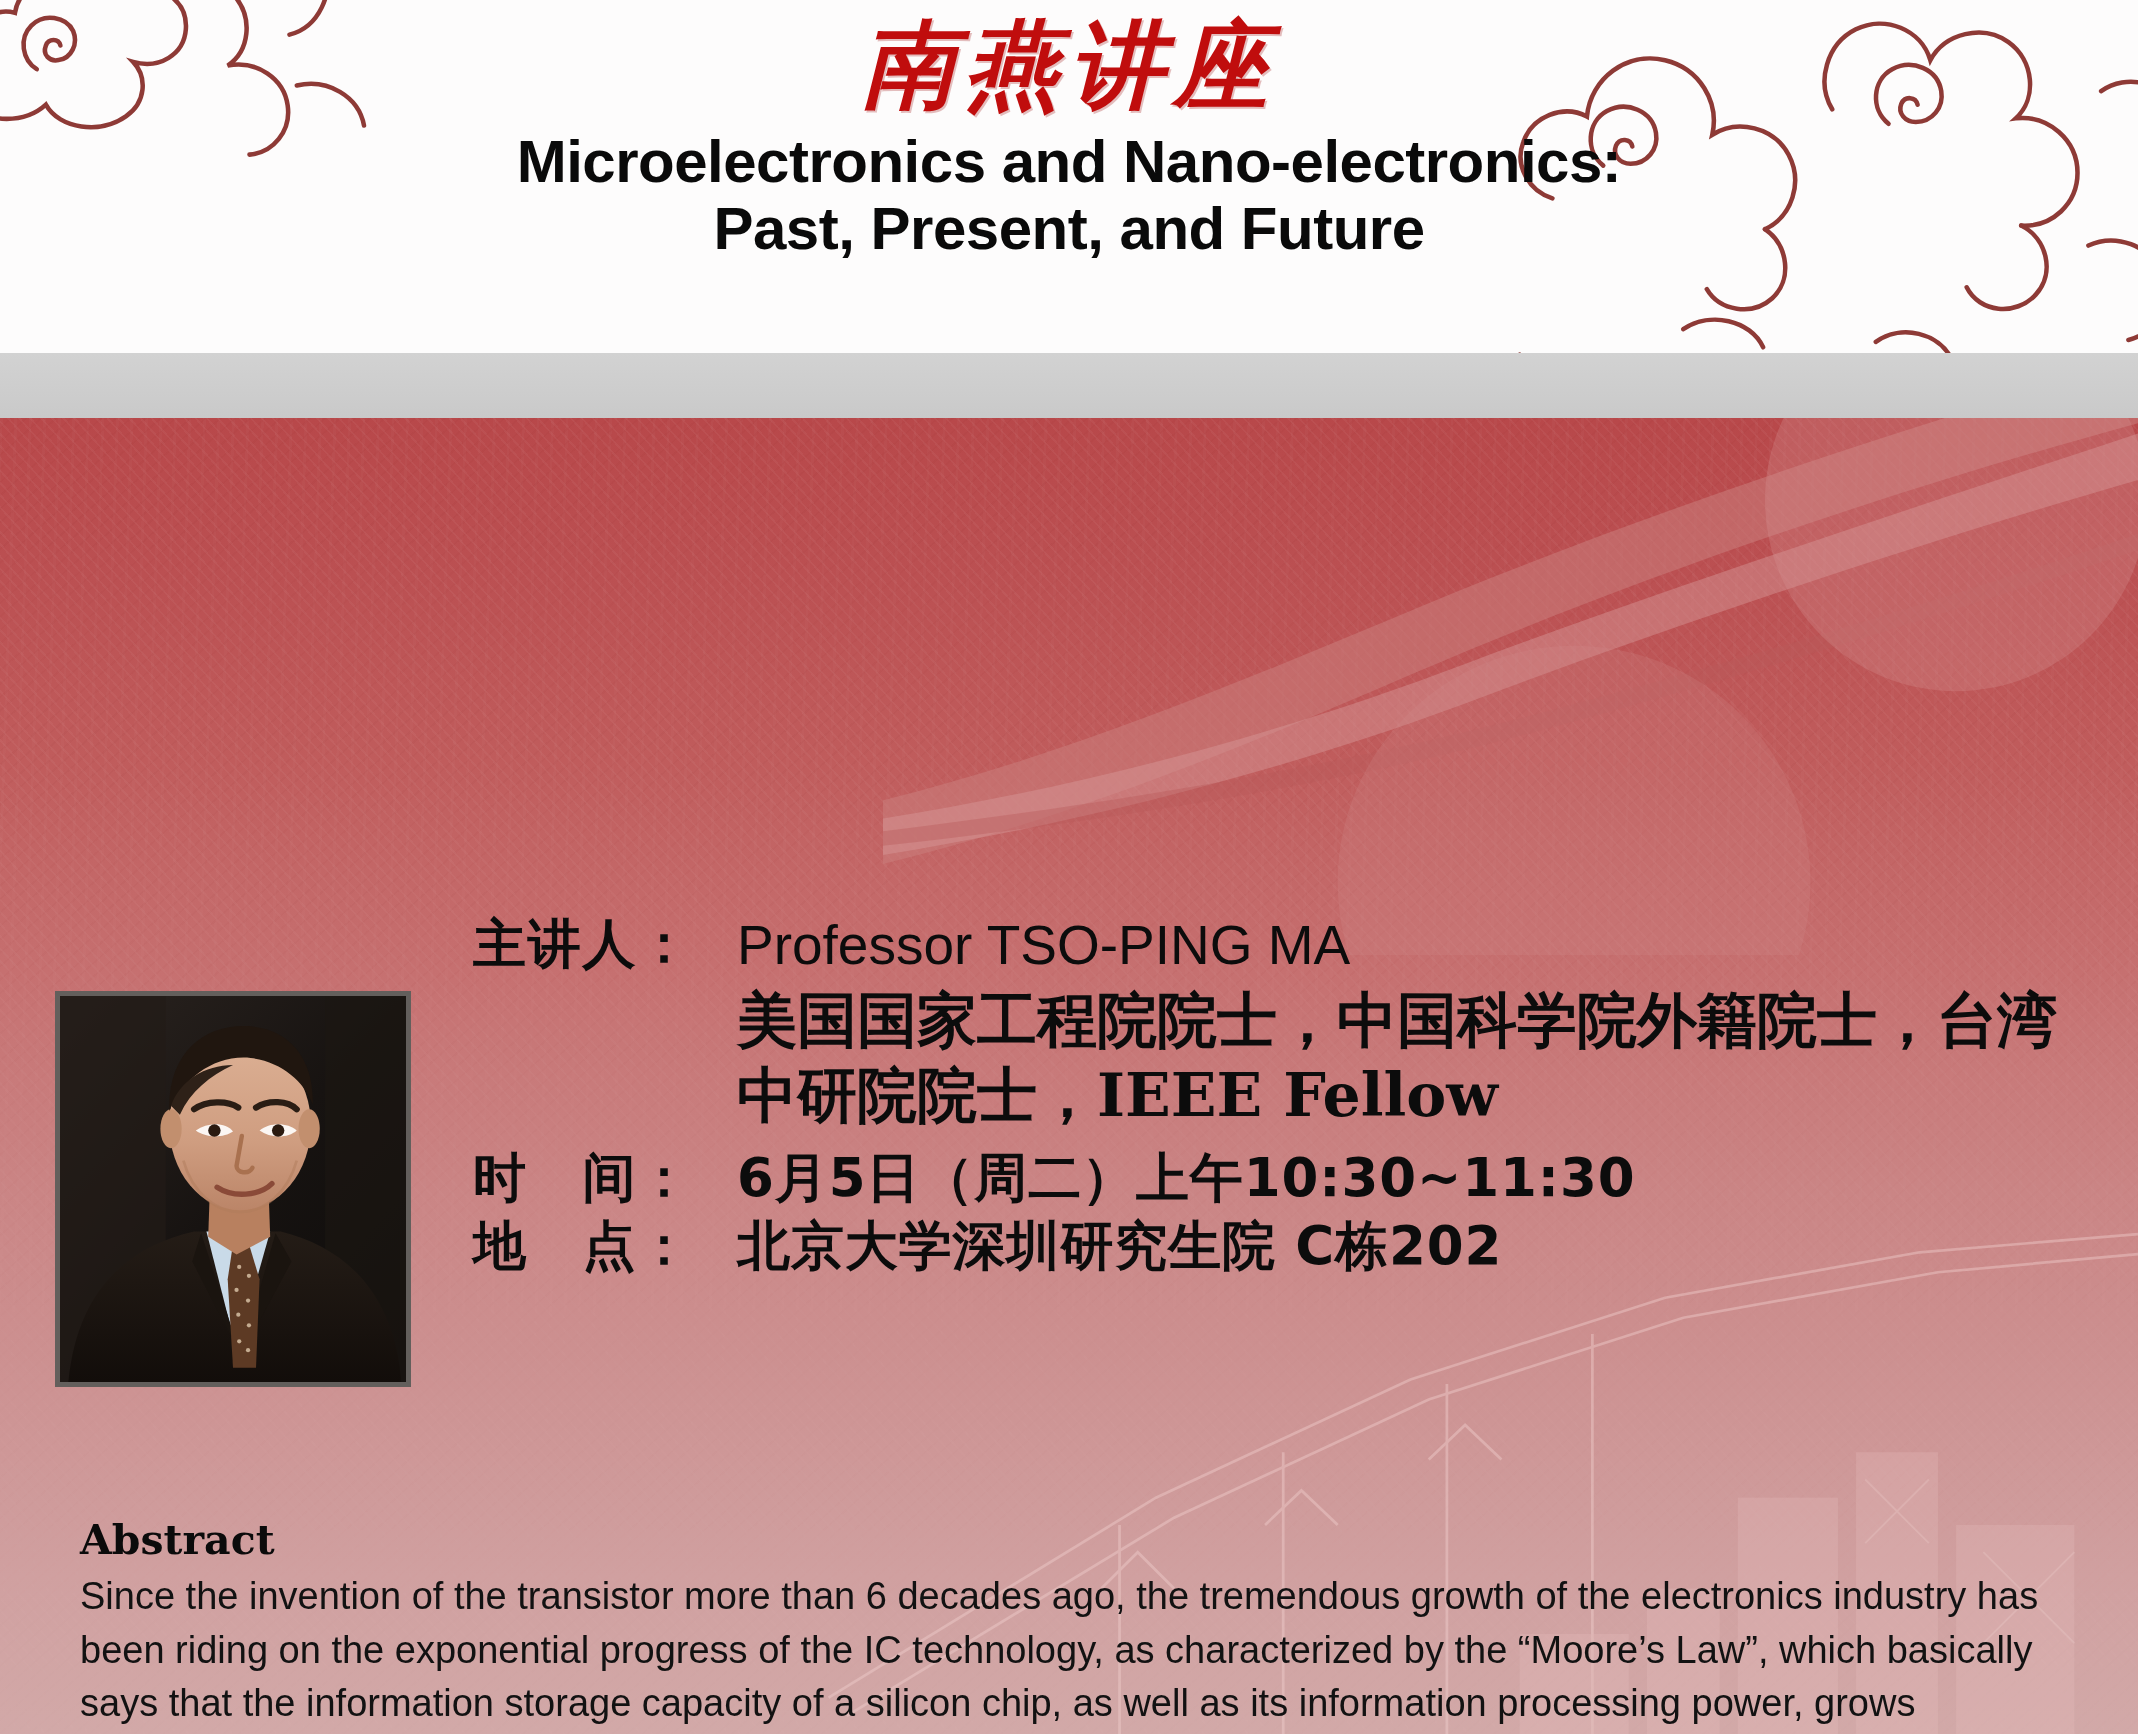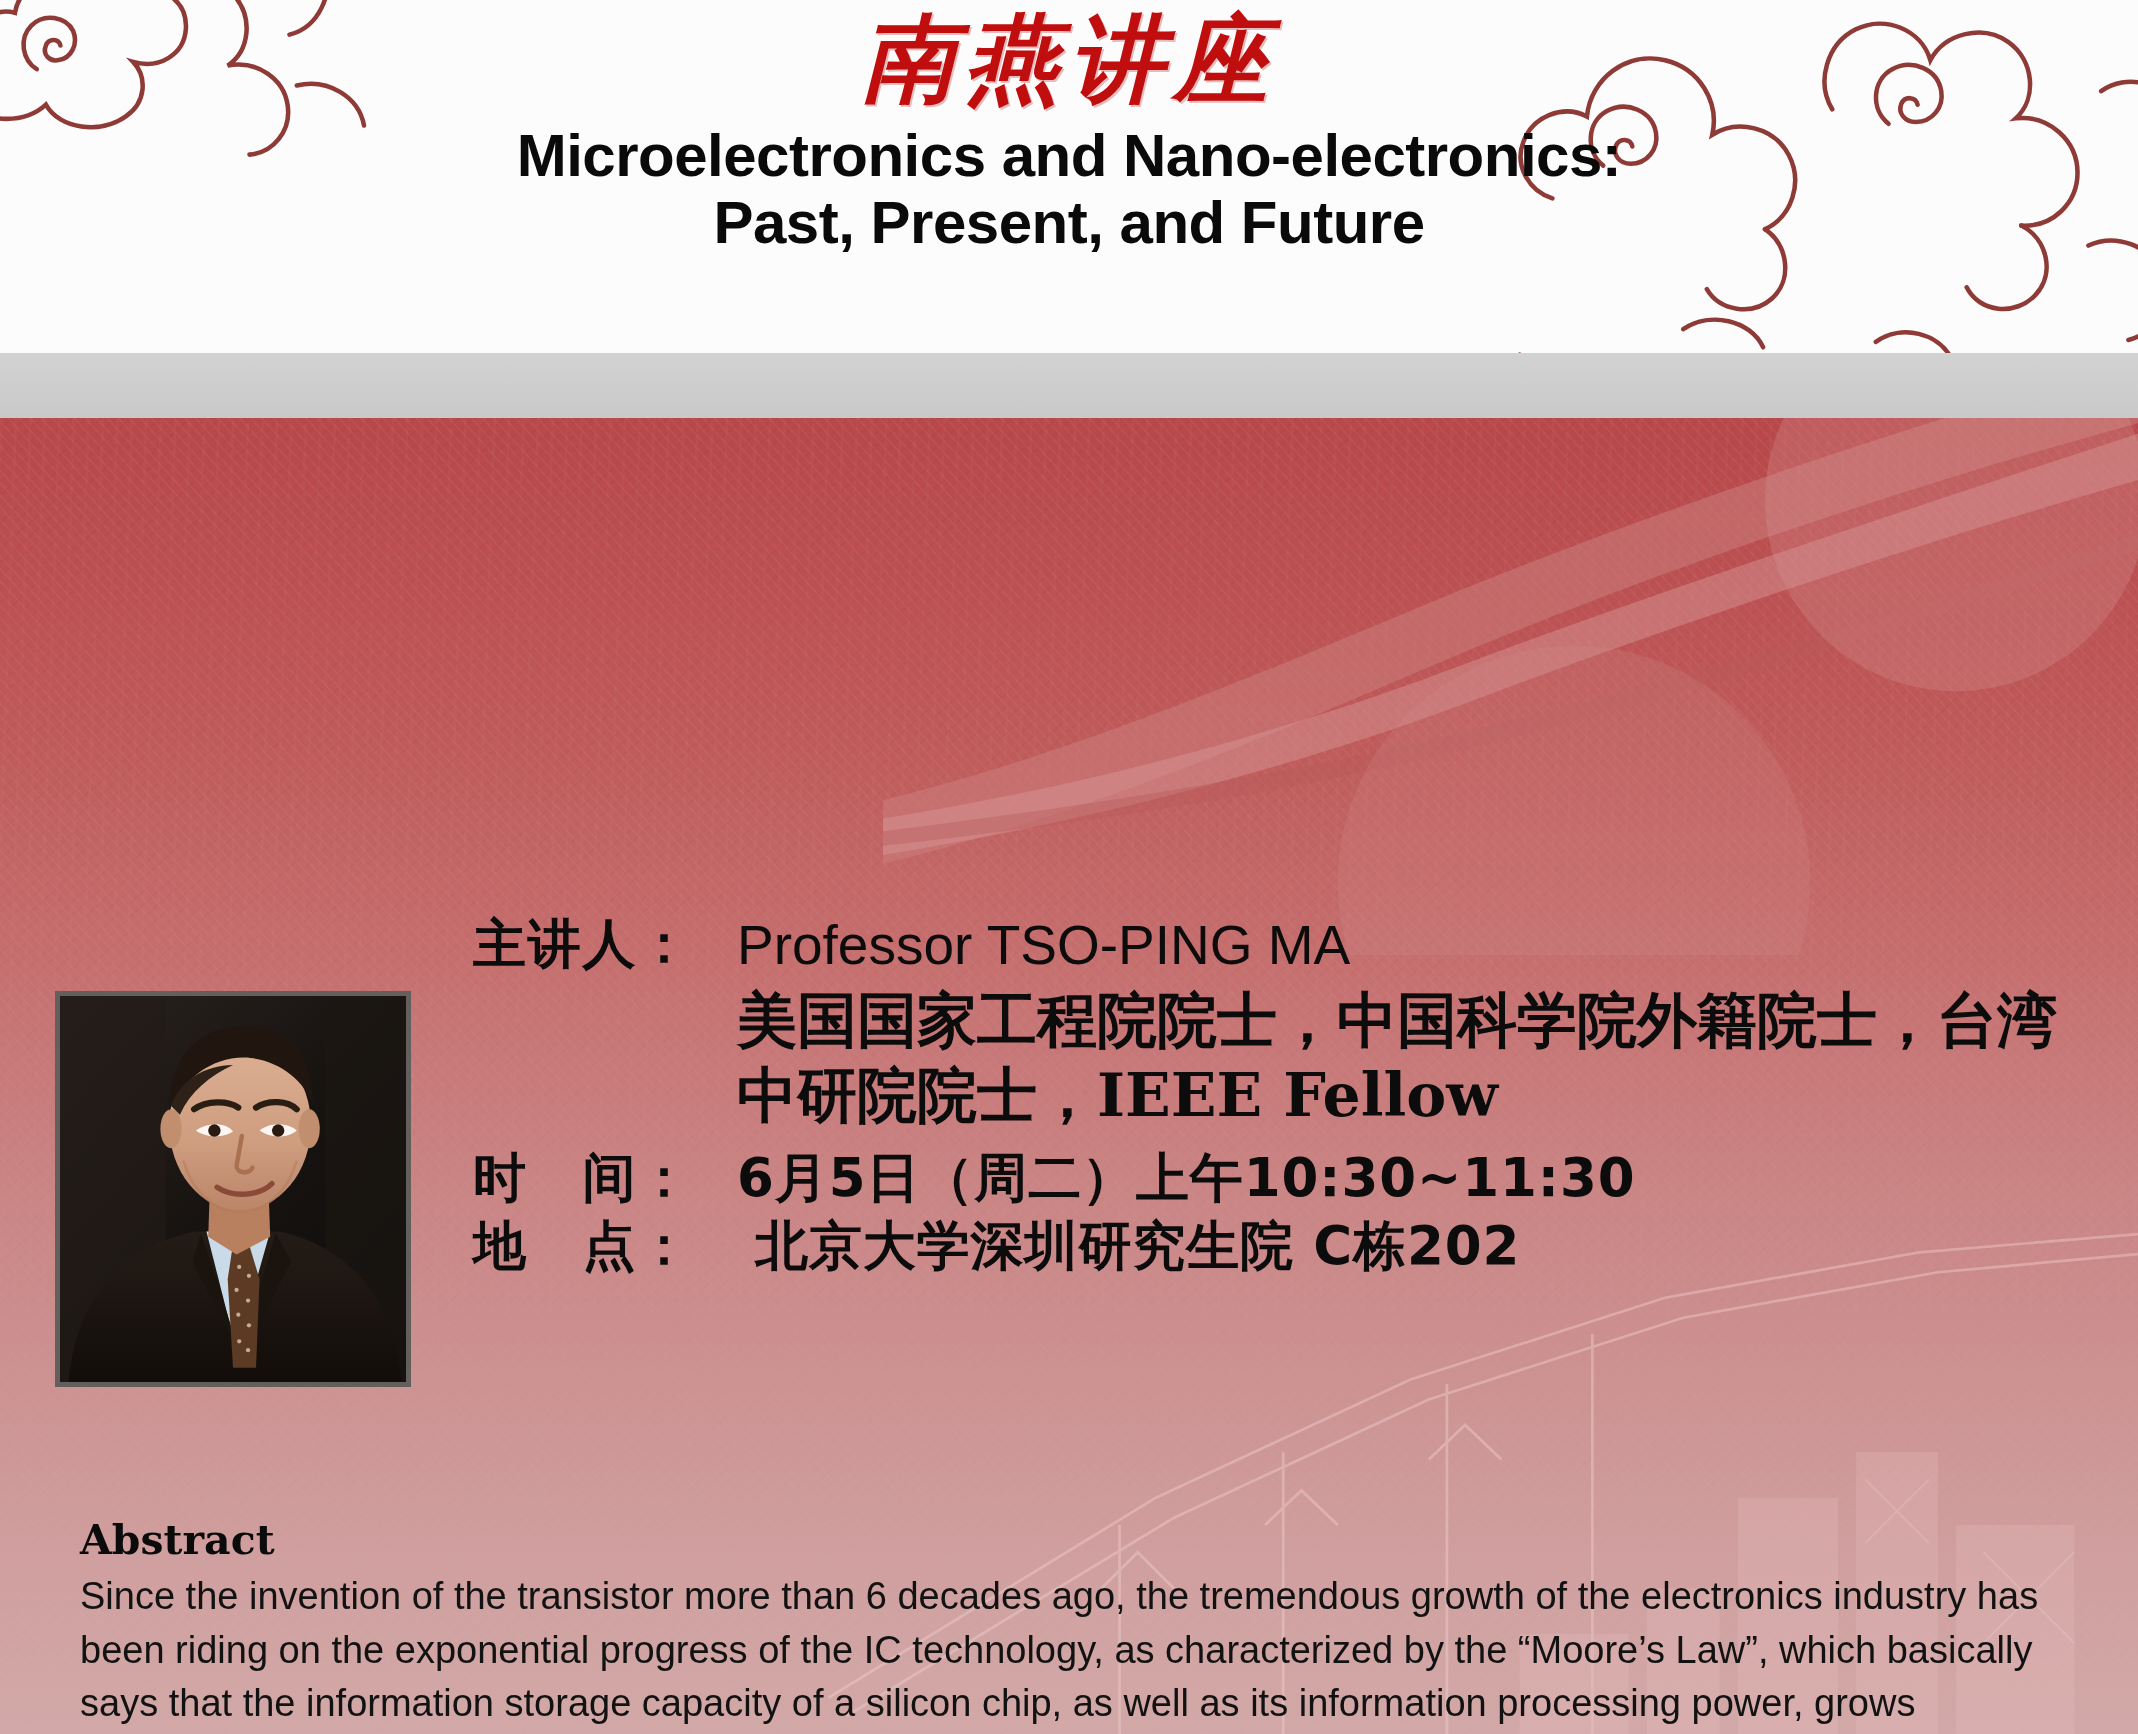--- a/index.html
+++ b/index.html
@@ -37,21 +37,21 @@
 
   #title-block {
     position: absolute;
     left: 0; top: 0;
     width: 2138px;
     height: 353px;
     display: flex;
     flex-direction: column;
     align-items: center;
     justify-content: flex-start;
-    padding-top: 12px;
+    padding-top: 18px;
     box-sizing: border-box;
   }
   #cn-series-title {
     font-family: "DejaVu Sans", sans-serif;
     font-weight: 700;
     font-style: italic;
     font-size: 95px;
     line-height: 1.0;
     letter-spacing: 9px;
     color: #c00d0d;
@@ -179,21 +179,21 @@
     font-family: "DejaVu Serif", serif;
     font-weight: 700;
     font-size: 60px;
     line-height: 1.26;
     color: #0c0c0c;
     width: 1364px;
     letter-spacing: 0px;
   }
   #row-affil { margin-top: 3.6px; }
   #row-time { margin-top: 1.8px; align-items: center; }
-  #row-place { margin-top: 1.8px; gap: 18px; }
+  #row-place { margin-top: 1.8px; }
 
   
   #abstract-block {
     position: absolute;
     left: 80px; top: 1100px;
     width: 2000px;
   }
   #abstract-heading {
     font-family: "DejaVu Serif", serif;
     font-weight: 700;

